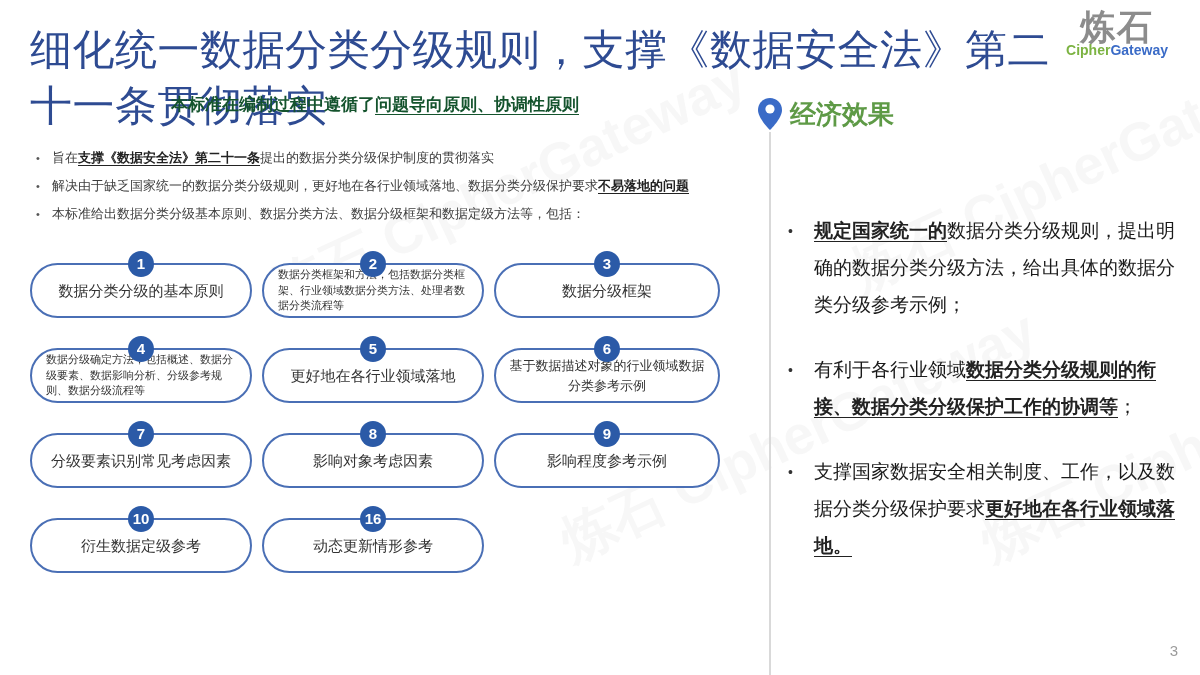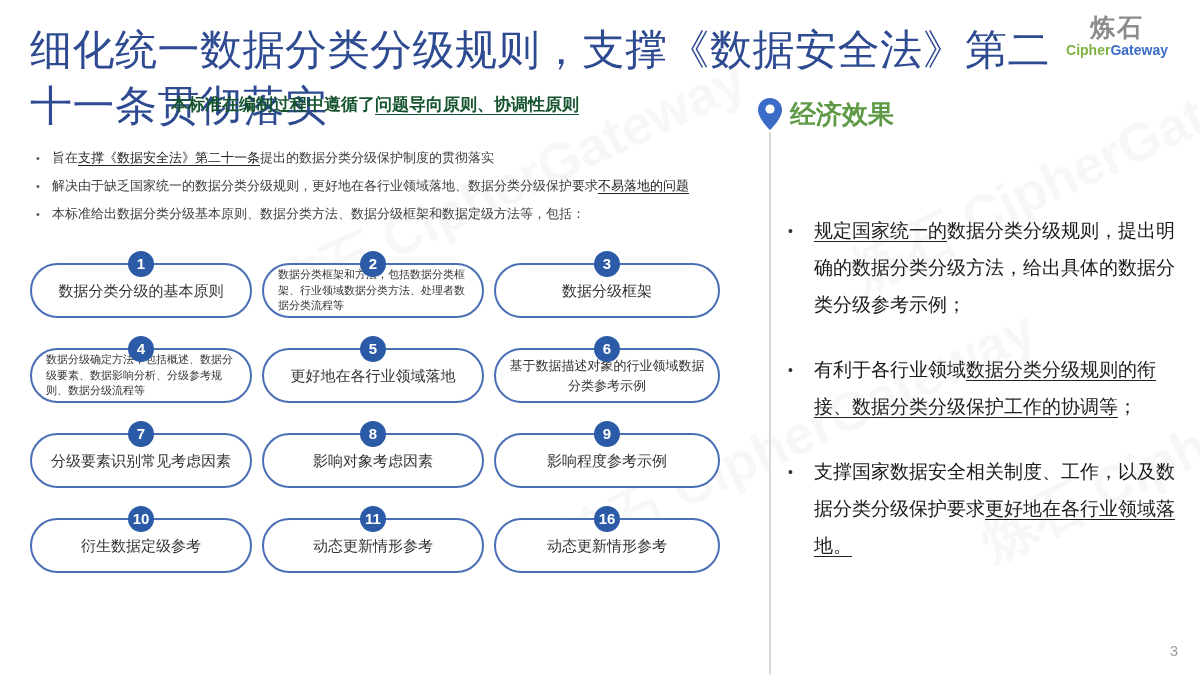--- a/index.html
+++ b/index.html
@@ -7,35 +7,35 @@
   .slide {
     position:relative; width:1200px; height:675px; background:#ffffff;
     overflow:hidden; font-family:"Liberation Sans","DejaVu Sans",sans-serif;
   }
   
   .title {
     position:absolute; left:30px; top:22px; width:1060px;
     font-size:42px; font-weight:normal; color:#2e4b92; letter-spacing:0.5px;
   }
   .logo { position:absolute; right:28px; top:12px; width:110px; text-align:center; }
-  .logo-brand { font-size:25px; font-weight:bold; color:#8c8c8c; letter-spacing:2px; line-height:30px; }
+  .logo-brand { font-size:35px; font-weight:bold; color:#8c8c8c; letter-spacing:2px; line-height:30px; }
   .logo-sub { font-size:14px; font-weight:bold; }
   .logo-sub .c1 { color:#7cb342; }
   .logo-sub .c2 { color:#3a6bc7; }
   
   .left-heading {
     position:absolute; left:30px; top:93px; width:690px; text-align:center;
     font-size:17px; font-weight:bold; color:#14532d;
   }
   .u { text-decoration:underline; text-underline-offset:4px; }
   
   .left-bullets { position:absolute; left:36px; top:144px; width:700px; }
   .lb { display:flex; font-size:13px; color:#3d3d3d; line-height:28px; }
   .lb .dot { width:16px; color:#555; font-size:11px; }
-  .em { font-weight:normal; text-decoration:underline; text-underline-offset:3px; color:#222; }
+  .em { font-weight:bold; text-decoration:underline; text-underline-offset:3px; color:#222; }
   
   .grid {
     position:absolute; left:30px; top:263px; width:690px;
     display:grid; grid-template-columns:222px 222px 226px; column-gap:10px; row-gap:30px;
   }
   .pill {
     position:relative; height:55px; background:#fff;
     border:2px solid #4a6fb5; border-radius:28px;
     display:flex; align-items:center; justify-content:center;
     text-align:center; padding:4px 12px; color:#333; font-size:15px; line-height:1.3;
@@ -137,24 +137,20 @@
       </div>
     <div class="pill">
         <span class="num">9</span>
         <span>影响程度参考示例</span>
       </div>
     <div class="pill">
         <span class="num">10</span>
         <span>衍生数据定级参考</span>
       </div>
     <div class="pill">
-        <span class="num">11</span>
-        <span>动态更新情形参考</span>
-      </div>
-    <div class="pill">
         <span class="num">16</span>
         <span>动态更新情形参考</span>
       </div>
   </div>
 
   <svg class="pin" viewBox="0 0 24 32">
     <path d="M12 0 C5.4 0 0 5.4 0 12 c0 8.5 12 20 12 20 s12-11.5 12-20 C24 5.4 18.6 0 12 0 z" fill="#3a6bc7"></path>
     <circle cx="12" cy="11" r="4.6" fill="#ffffff"></circle>
   </svg>
   <div class="divider"></div>

